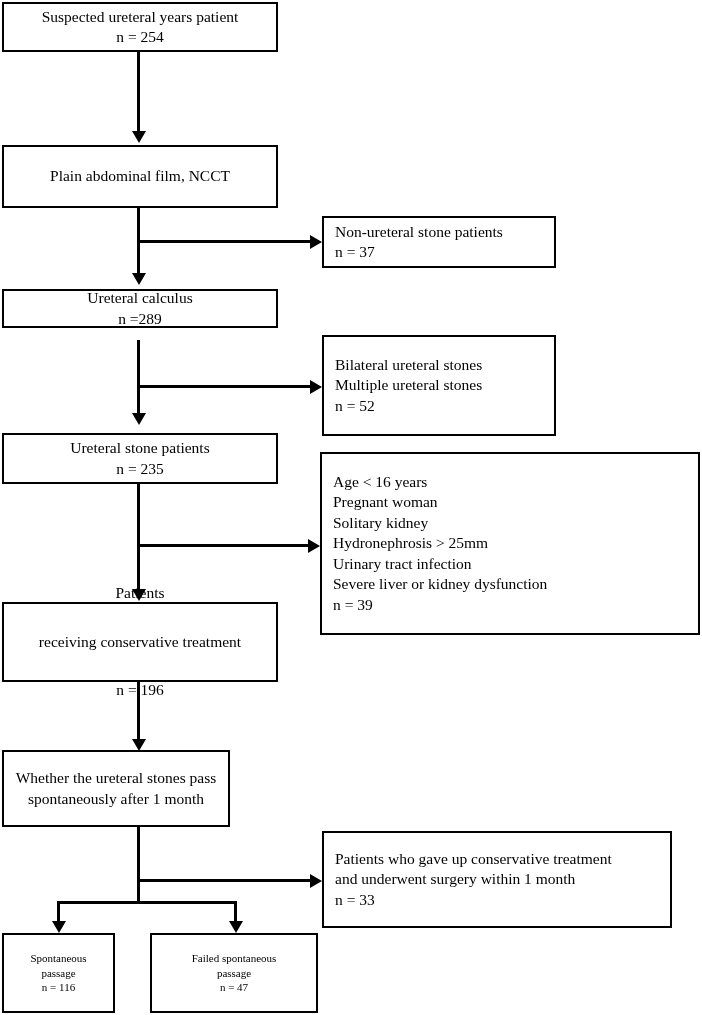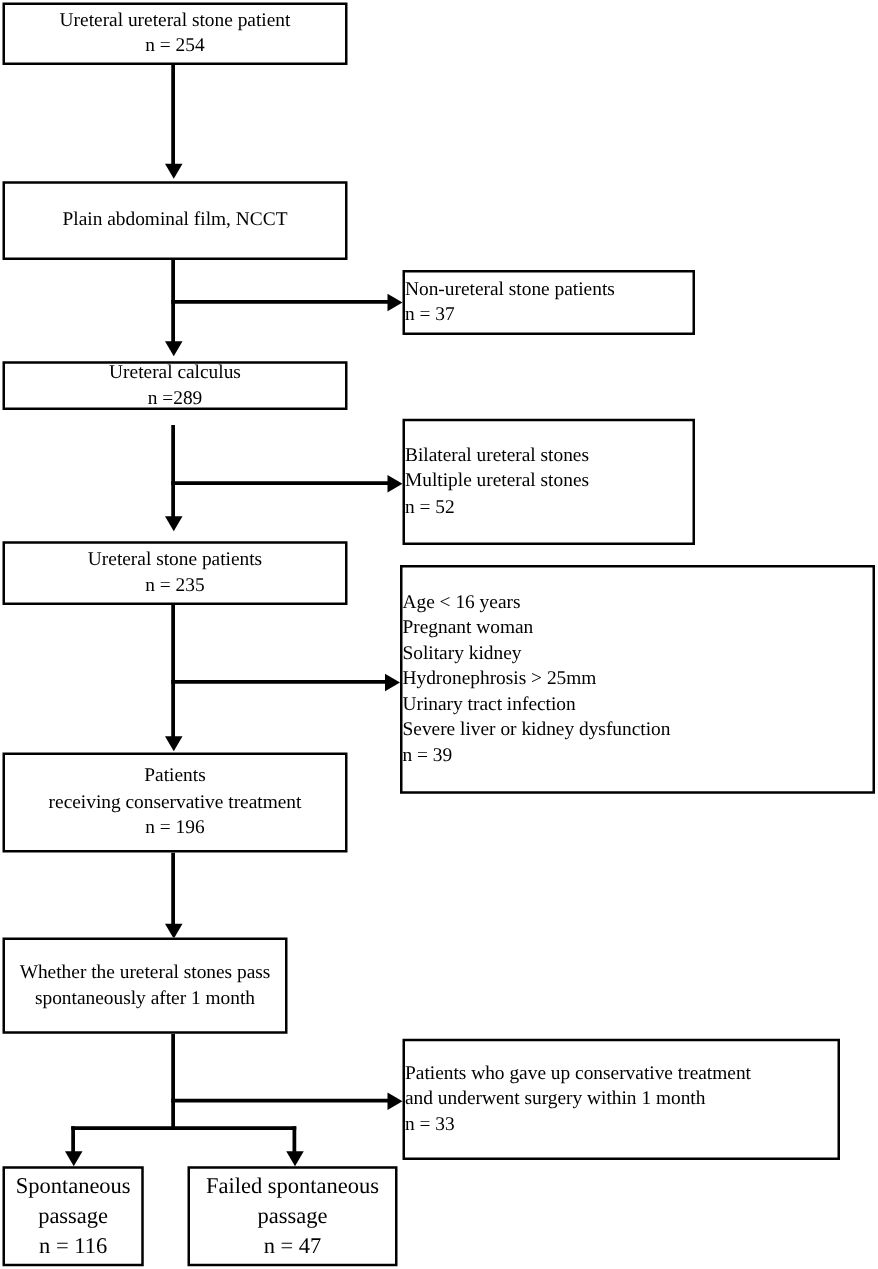--- a/index.html
+++ b/index.html
@@ -29,27 +29,28 @@
     line-height: 1.32;
     z-index: 3;
   }
   .node.center {
     align-items: center;
     text-align: center;
   }
   .node.left {
     align-items: flex-start;
     text-align: left;
+    padding-left: 11px;
   }
   .node .line {
     display: block;
     white-space: nowrap;
   }
   .node.small {
-    font-size: 18px;
+    font-size: 11px;
   }
   
   .vline {
     position: absolute;
     background: #000000;
     width: 3px;
     z-index: 1;
   }
   .hline {
     position: absolute;
@@ -110,39 +111,39 @@
   <div class="hline" style="left:137px; top:879px; width:176px;"></div>
   <div class="arrow-right" style="left:310px; top:873.5px;"></div>
 
   <div class="hline" style="left:57px; top:901px; width:180px;"></div>
   <div class="vline" style="left:57px; top:901px; height:23px;"></div>
   <div class="arrow-down" style="left:51.5px; top:921px;"></div>
   <div class="vline" style="left:234px; top:901px; height:23px;"></div>
   <div class="arrow-down" style="left:228.5px; top:921px;"></div>
 
   <div class="node center" style="left:2px; top:2px; width:276px; height:50px;">
-    <span class="line">Ureteral ureteral stone patient</span>
+    <span class="line">Suspected ureteral years patient</span>
     <span class="line">n = 254</span>
   </div>
 
   <div class="node center" style="left:2px; top:145px; width:276px; height:63px;">
     <span class="line">Plain abdominal film, NCCT</span>
   </div>
 
   <div class="node center" style="left:2px; top:289px; width:276px; height:39px;">
     <span class="line">Ureteral calculus</span>
     <span class="line">n =289</span>
   </div>
 
   <div class="node center" style="left:2px; top:433px; width:276px; height:51px;">
     <span class="line">Ureteral stone patients</span>
     <span class="line">n = 235</span>
   </div>
 
-  <div class="node center" style="left:2px; top:602px; width:276px; height:80px;">
+  <div class="node center" style="left:2px; top:602px; width:276px; height:80px;gap:28px;">
     <span class="line">Patients</span>
     <span class="line">receiving conservative treatment</span>
     <span class="line">n = 196</span>
   </div>
 
   <div class="node center" style="left:2px; top:750px; width:228px; height:77px;">
     <span class="line">Whether the ureteral stones pass</span>
     <span class="line">spontaneously after 1 month</span>
   </div>
 

